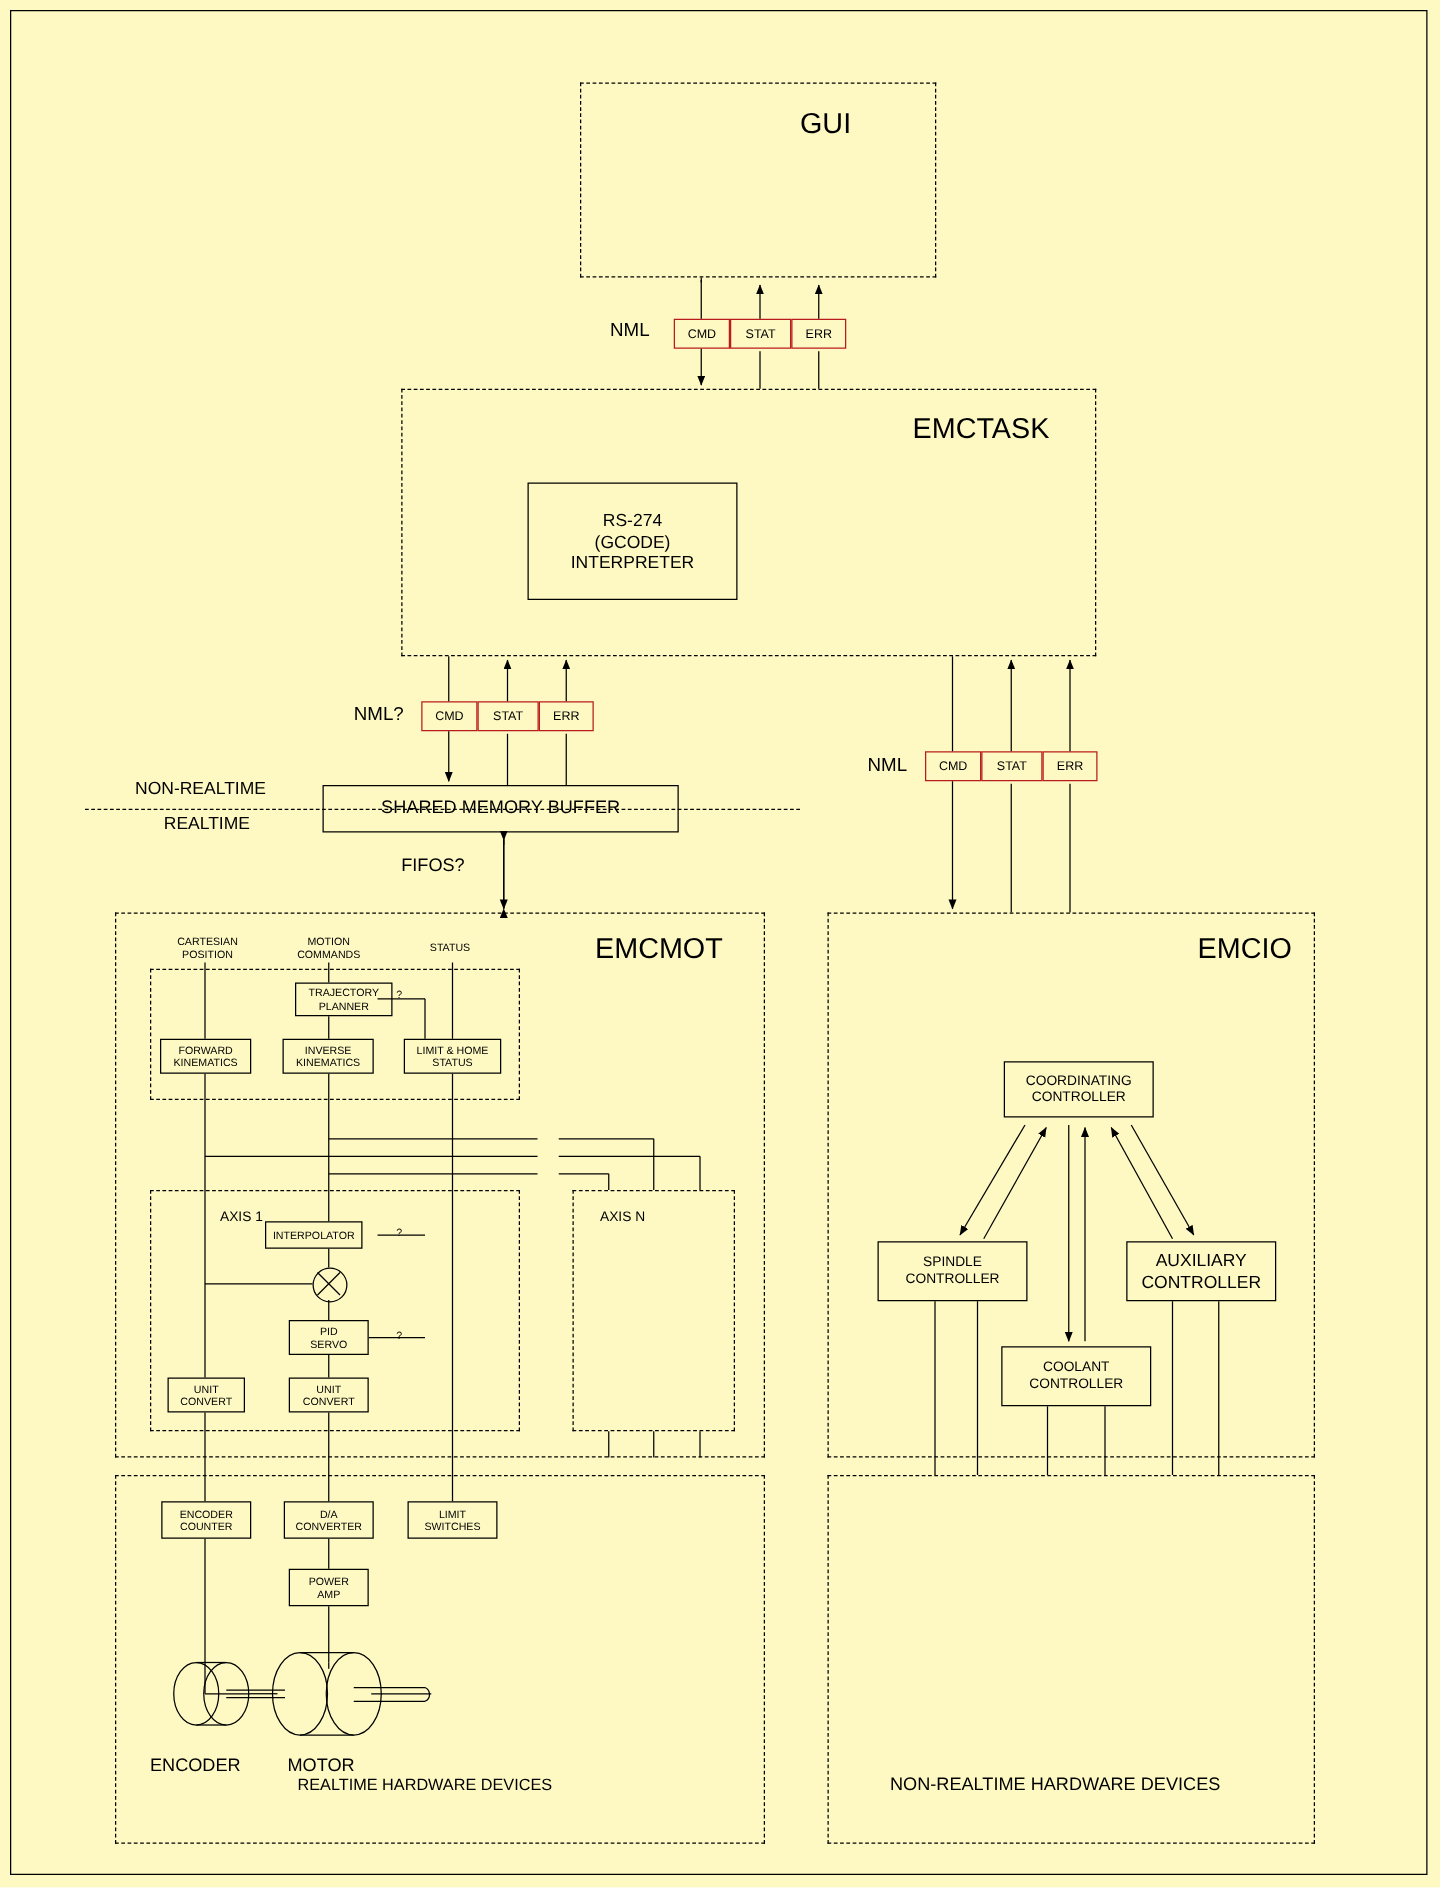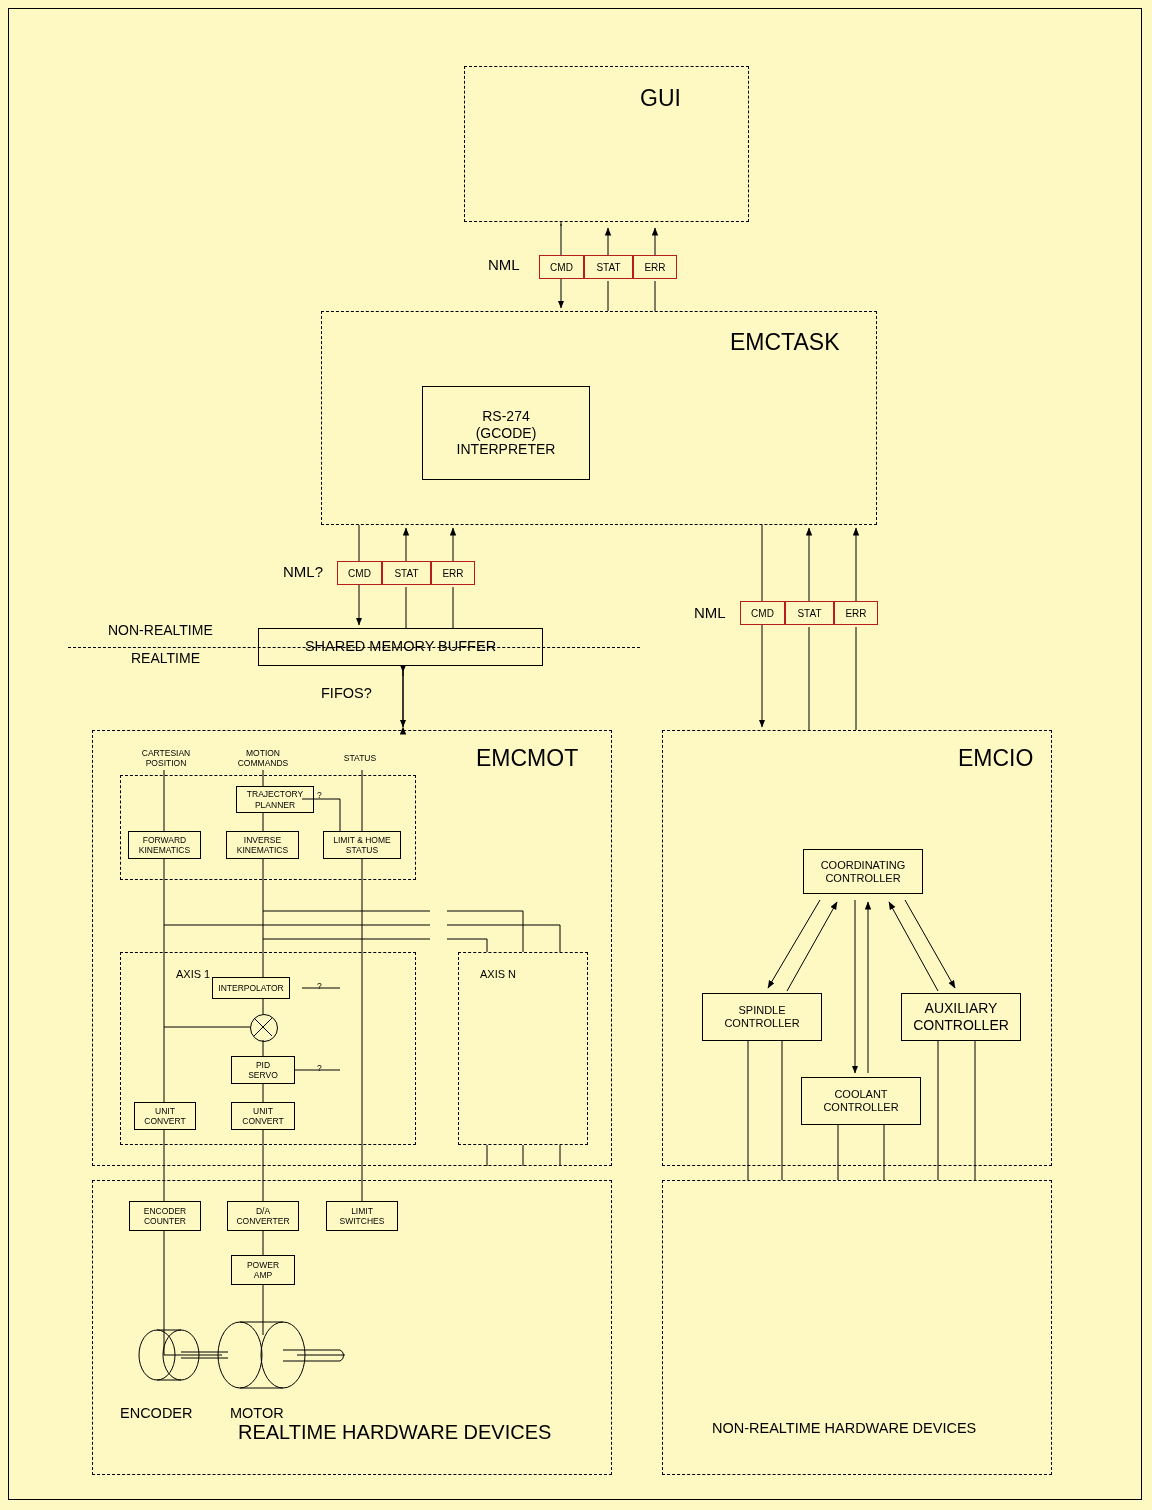--- a/index.html
+++ b/index.html
@@ -179,21 +179,21 @@
       <span class="tiny" style="white-space:pre;">LIMIT
 SWITCHES</span>
     </div>
   <div class="box" style="left:231px; top:1255px; width:64px; height:30px;">
       <span class="tiny" style="white-space:pre;">POWER
 AMP</span>
     </div>
 
   <div class="label" style="left:120px; top:1405px; font-size:14.5px;">ENCODER</div>
   <div class="label" style="left:230px; top:1405px; font-size:14.5px;">MOTOR</div>
-  <div class="label" style="left:238px; top:1420px; font-size:20px;">REALTIME HARDWARE DEVICES</div>
+  <div class="label" style="left:238px; top:1420px; font-size:13px;">REALTIME HARDWARE DEVICES</div>
 
   <div class="box dash" style="left:662px; top:730px; width:390px; height:436px;"></div>
   <div class="label big-title" style="left:958px; top:745px;">EMCIO</div>
 
   <div class="box" style="left:803px; top:849px; width:120px; height:45px; font-size:11px; white-space:pre;">COORDINATING
 CONTROLLER</div>
   <div class="box" style="left:702px; top:993px; width:120px; height:48px; font-size:11px; white-space:pre;">SPINDLE
 CONTROLLER</div>
   <div class="box" style="left:901px; top:993px; width:120px; height:48px; font-size:14px; white-space:pre;">AUXILIARY
 CONTROLLER</div>

